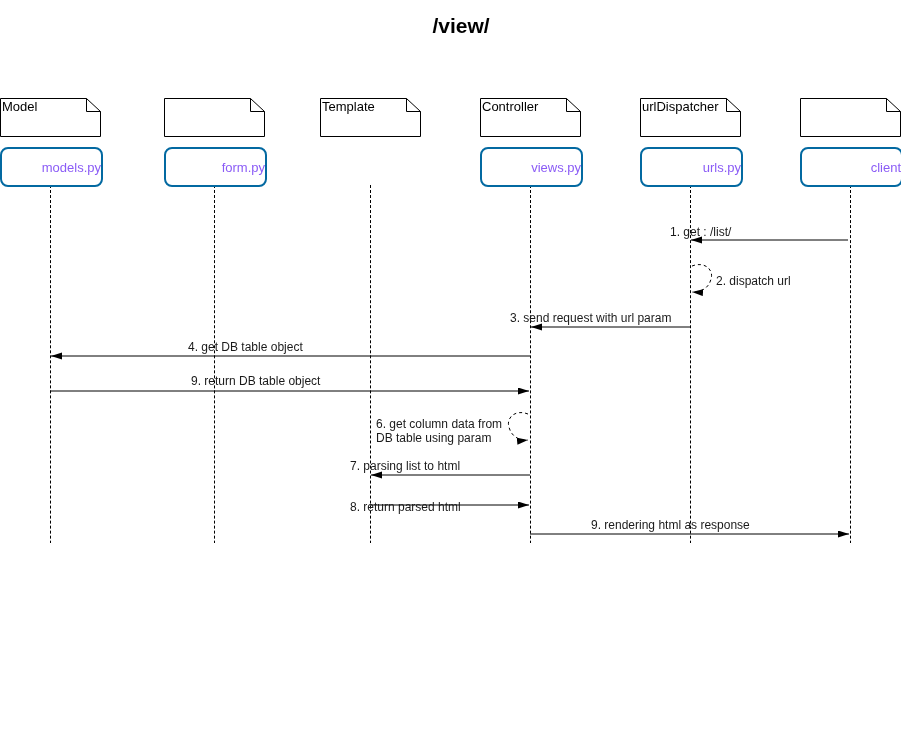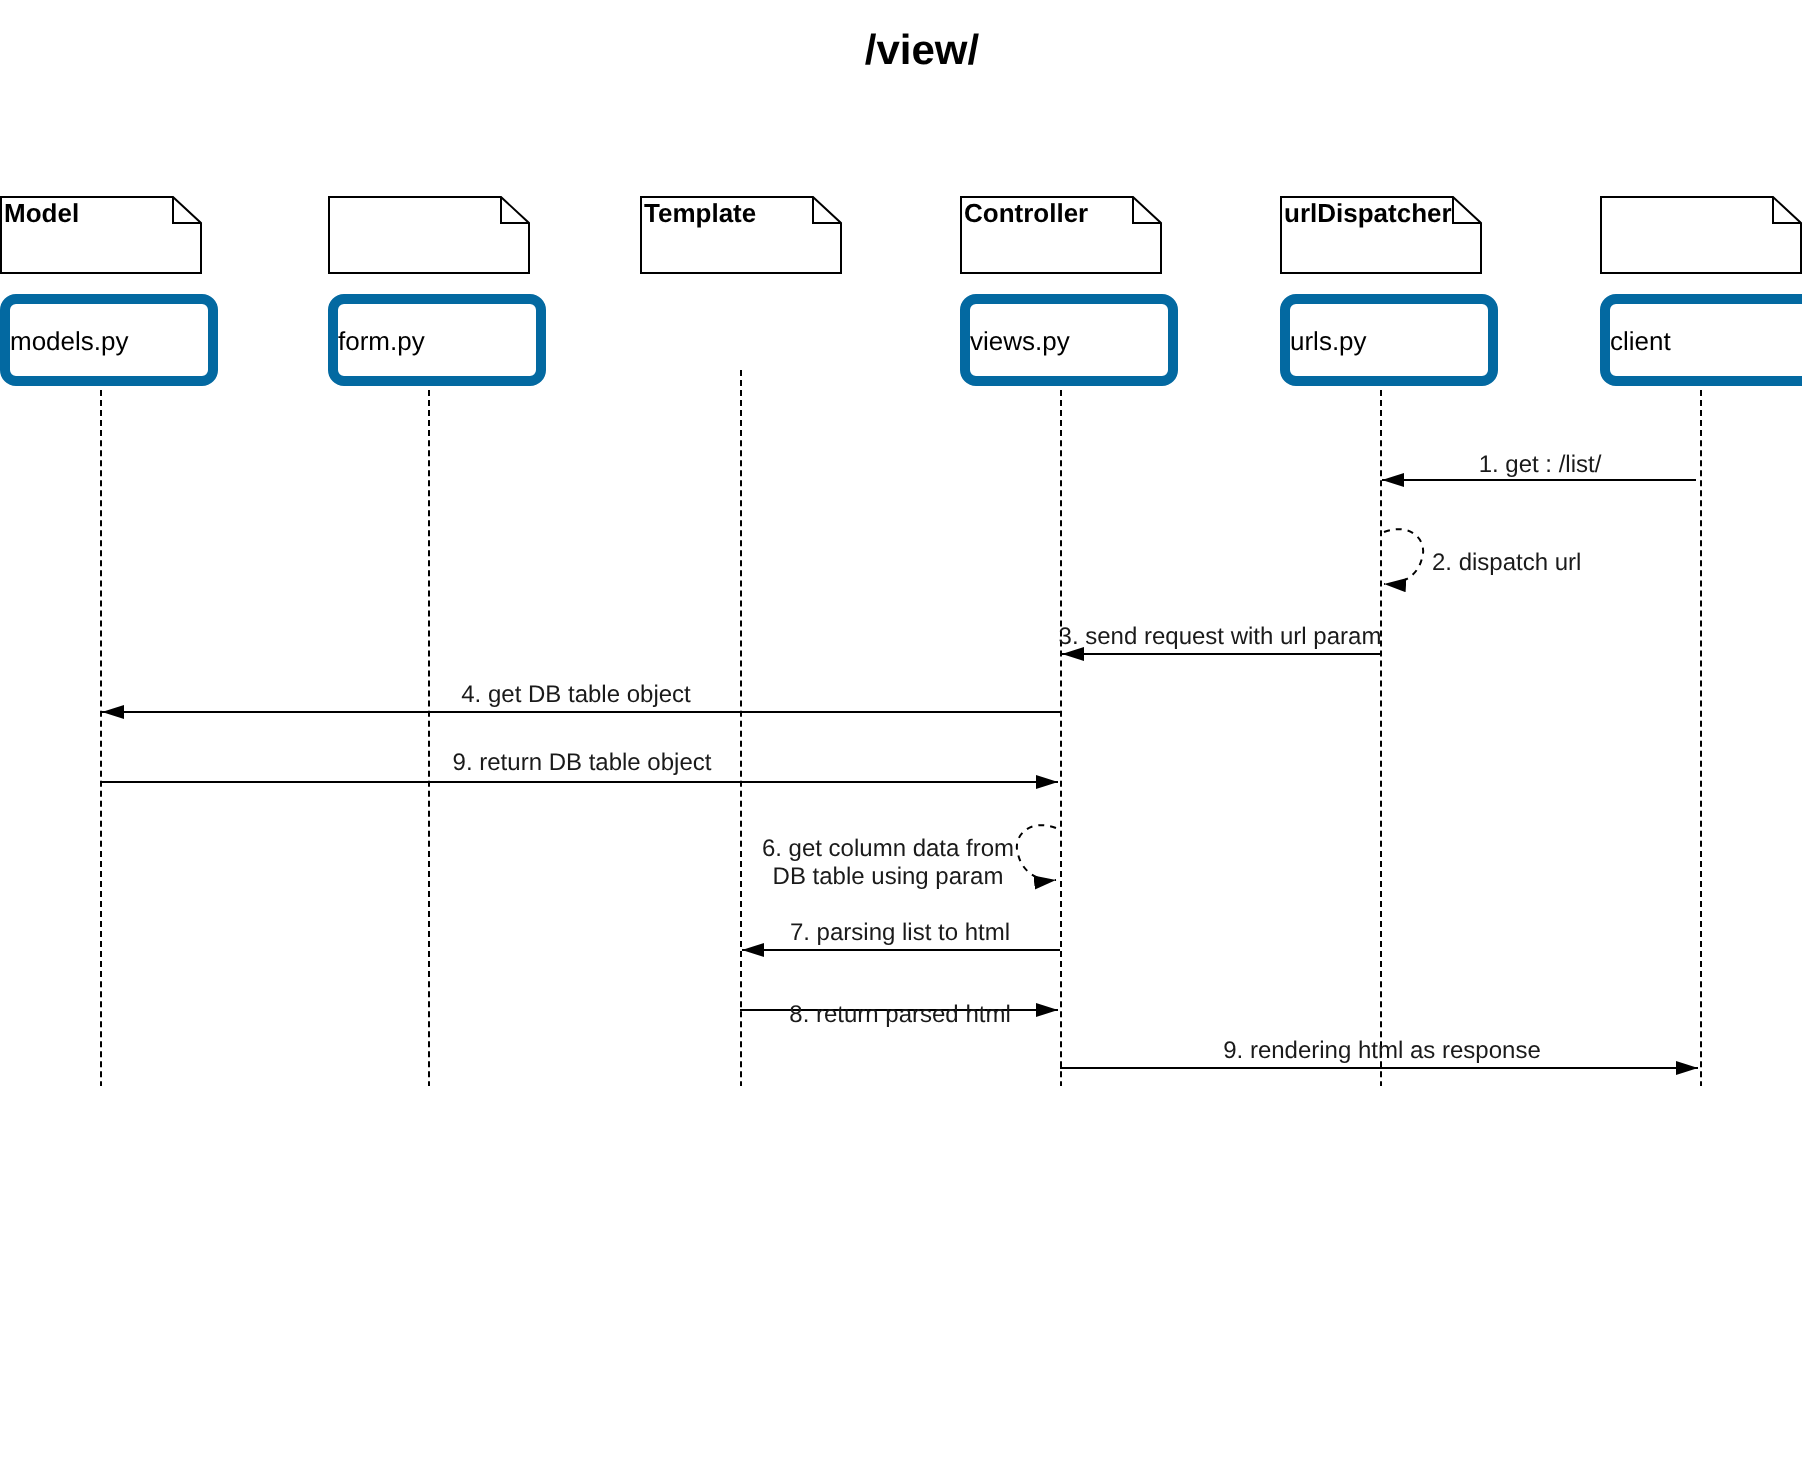--- a/index.html
+++ b/index.html
@@ -30,43 +30,43 @@
   }
   .note-head { position: absolute; left: 0; top: 0; width: 101px; height: 39px; }
   .note-head svg { position: absolute; left: 0; top: 0; }
   .np { fill: #ffffff; stroke: #000000; stroke-width: 1; }
   .nf { fill: none; stroke: #000000; stroke-width: 1; }
   .stereotype {
     position: absolute;
     left: 2px; top: 1px;
     max-width: 99px;
     font-size: 13px;
-    font-weight: bold;
+    font-weight: normal;
     white-space: nowrap;
     color: #000000;
   }
   .name-box {
     position: absolute;
     left: 0; top: 49px;
     width: 99px; height: 36px;
     background: #ffffff;
-    border: 5px solid #0369a1;
+    border: 2px solid #0369a1;
     border-radius: 8px;
     display: flex;
     align-items: center;
-    justify-content: flex-start;
+    justify-content: flex-end;
     font-size: 13px;
-    color: #000000;
+    color: #8b5cf6;
   }
   #arrow-layer { position: absolute; left: 0; top: 0; }
   .msg {
     position: absolute;
     font-size: 12px;
     line-height: 14px;
-    text-align: center;
+    text-align: left;
     color: #1a1a1a;
   }
   .msg-nowrap { white-space: nowrap; text-align: center; }
 </style>
 </head>
 <body>
 
 <div id="canvas">
 
   <div class="title">/view/</div>

